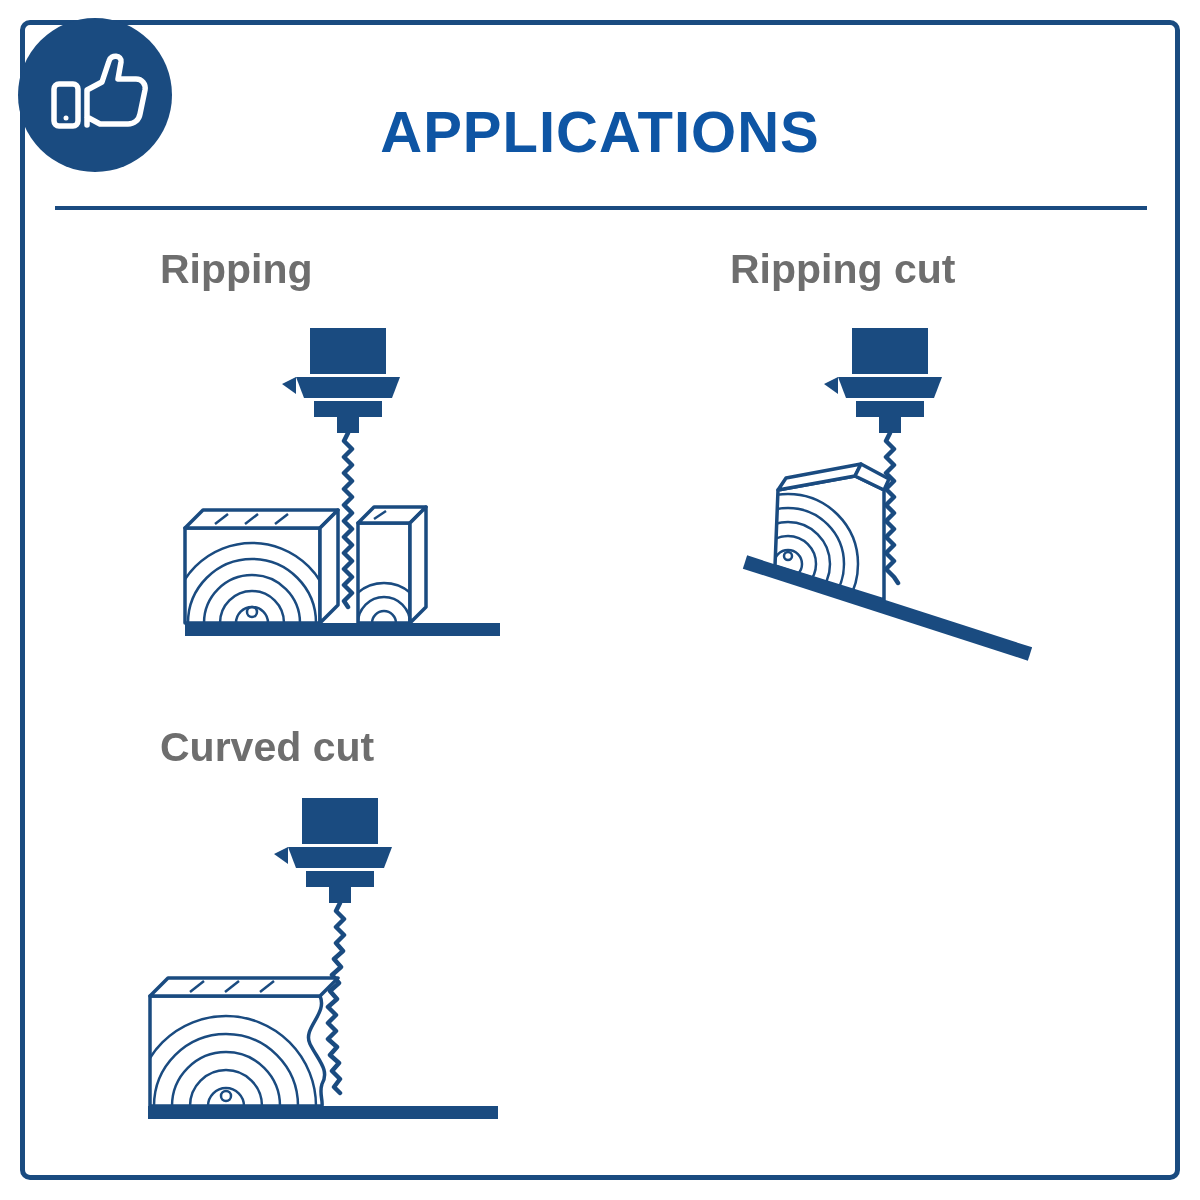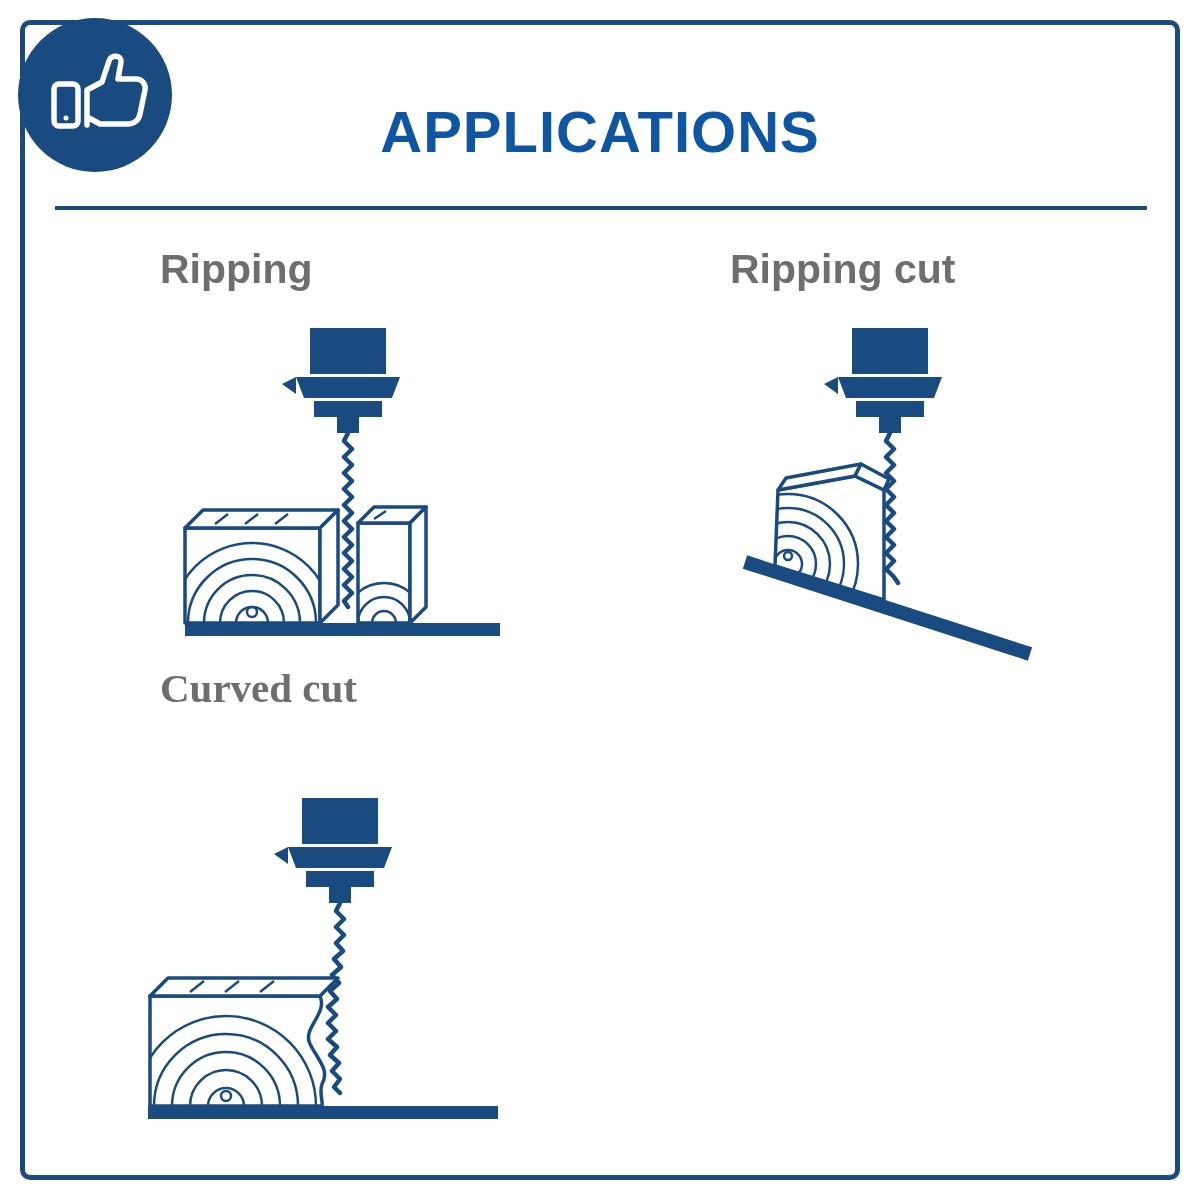--- a/index.html
+++ b/index.html
@@ -33,21 +33,21 @@
     position:absolute;left:55px;top:206px;width:1092px;height:4px;
     background:var(--navy);
   }
   .section-label{
     position:absolute;
     font-size:41px;font-weight:bold;color:var(--label-gray);
     text-align:left;
   }
   .label-ripping{left:160px;top:246px;width:300px;}
   .label-angular{left:730px;top:246px;width:334px;}
-  .label-curved{left:160px;top:664px;width:300px;font-family:Liberation Serif, serif;}
+  .label-curved{left:160px;top:724px;width:300px;}
   .illus{position:absolute;}
   .illus-ripping{left:160px;top:318px;}
   .illus-angular{left:730px;top:318px;}
   .illus-curved{left:130px;top:778px;}
 
   .fill-ink{fill:var(--navy);stroke:none;}
   .wood{fill:#ffffff;stroke:var(--navy);stroke-width:3.5;stroke-linejoin:round;}
   .grain{fill:none;stroke:var(--navy);stroke-width:2.5;}
   .blade{fill:none;stroke:var(--navy);stroke-width:4.5;stroke-linejoin:round;stroke-linecap:round;}
   .white-stroke{fill:none;stroke:#ffffff;stroke-width:5.5;stroke-linejoin:round;stroke-linecap:round;}

